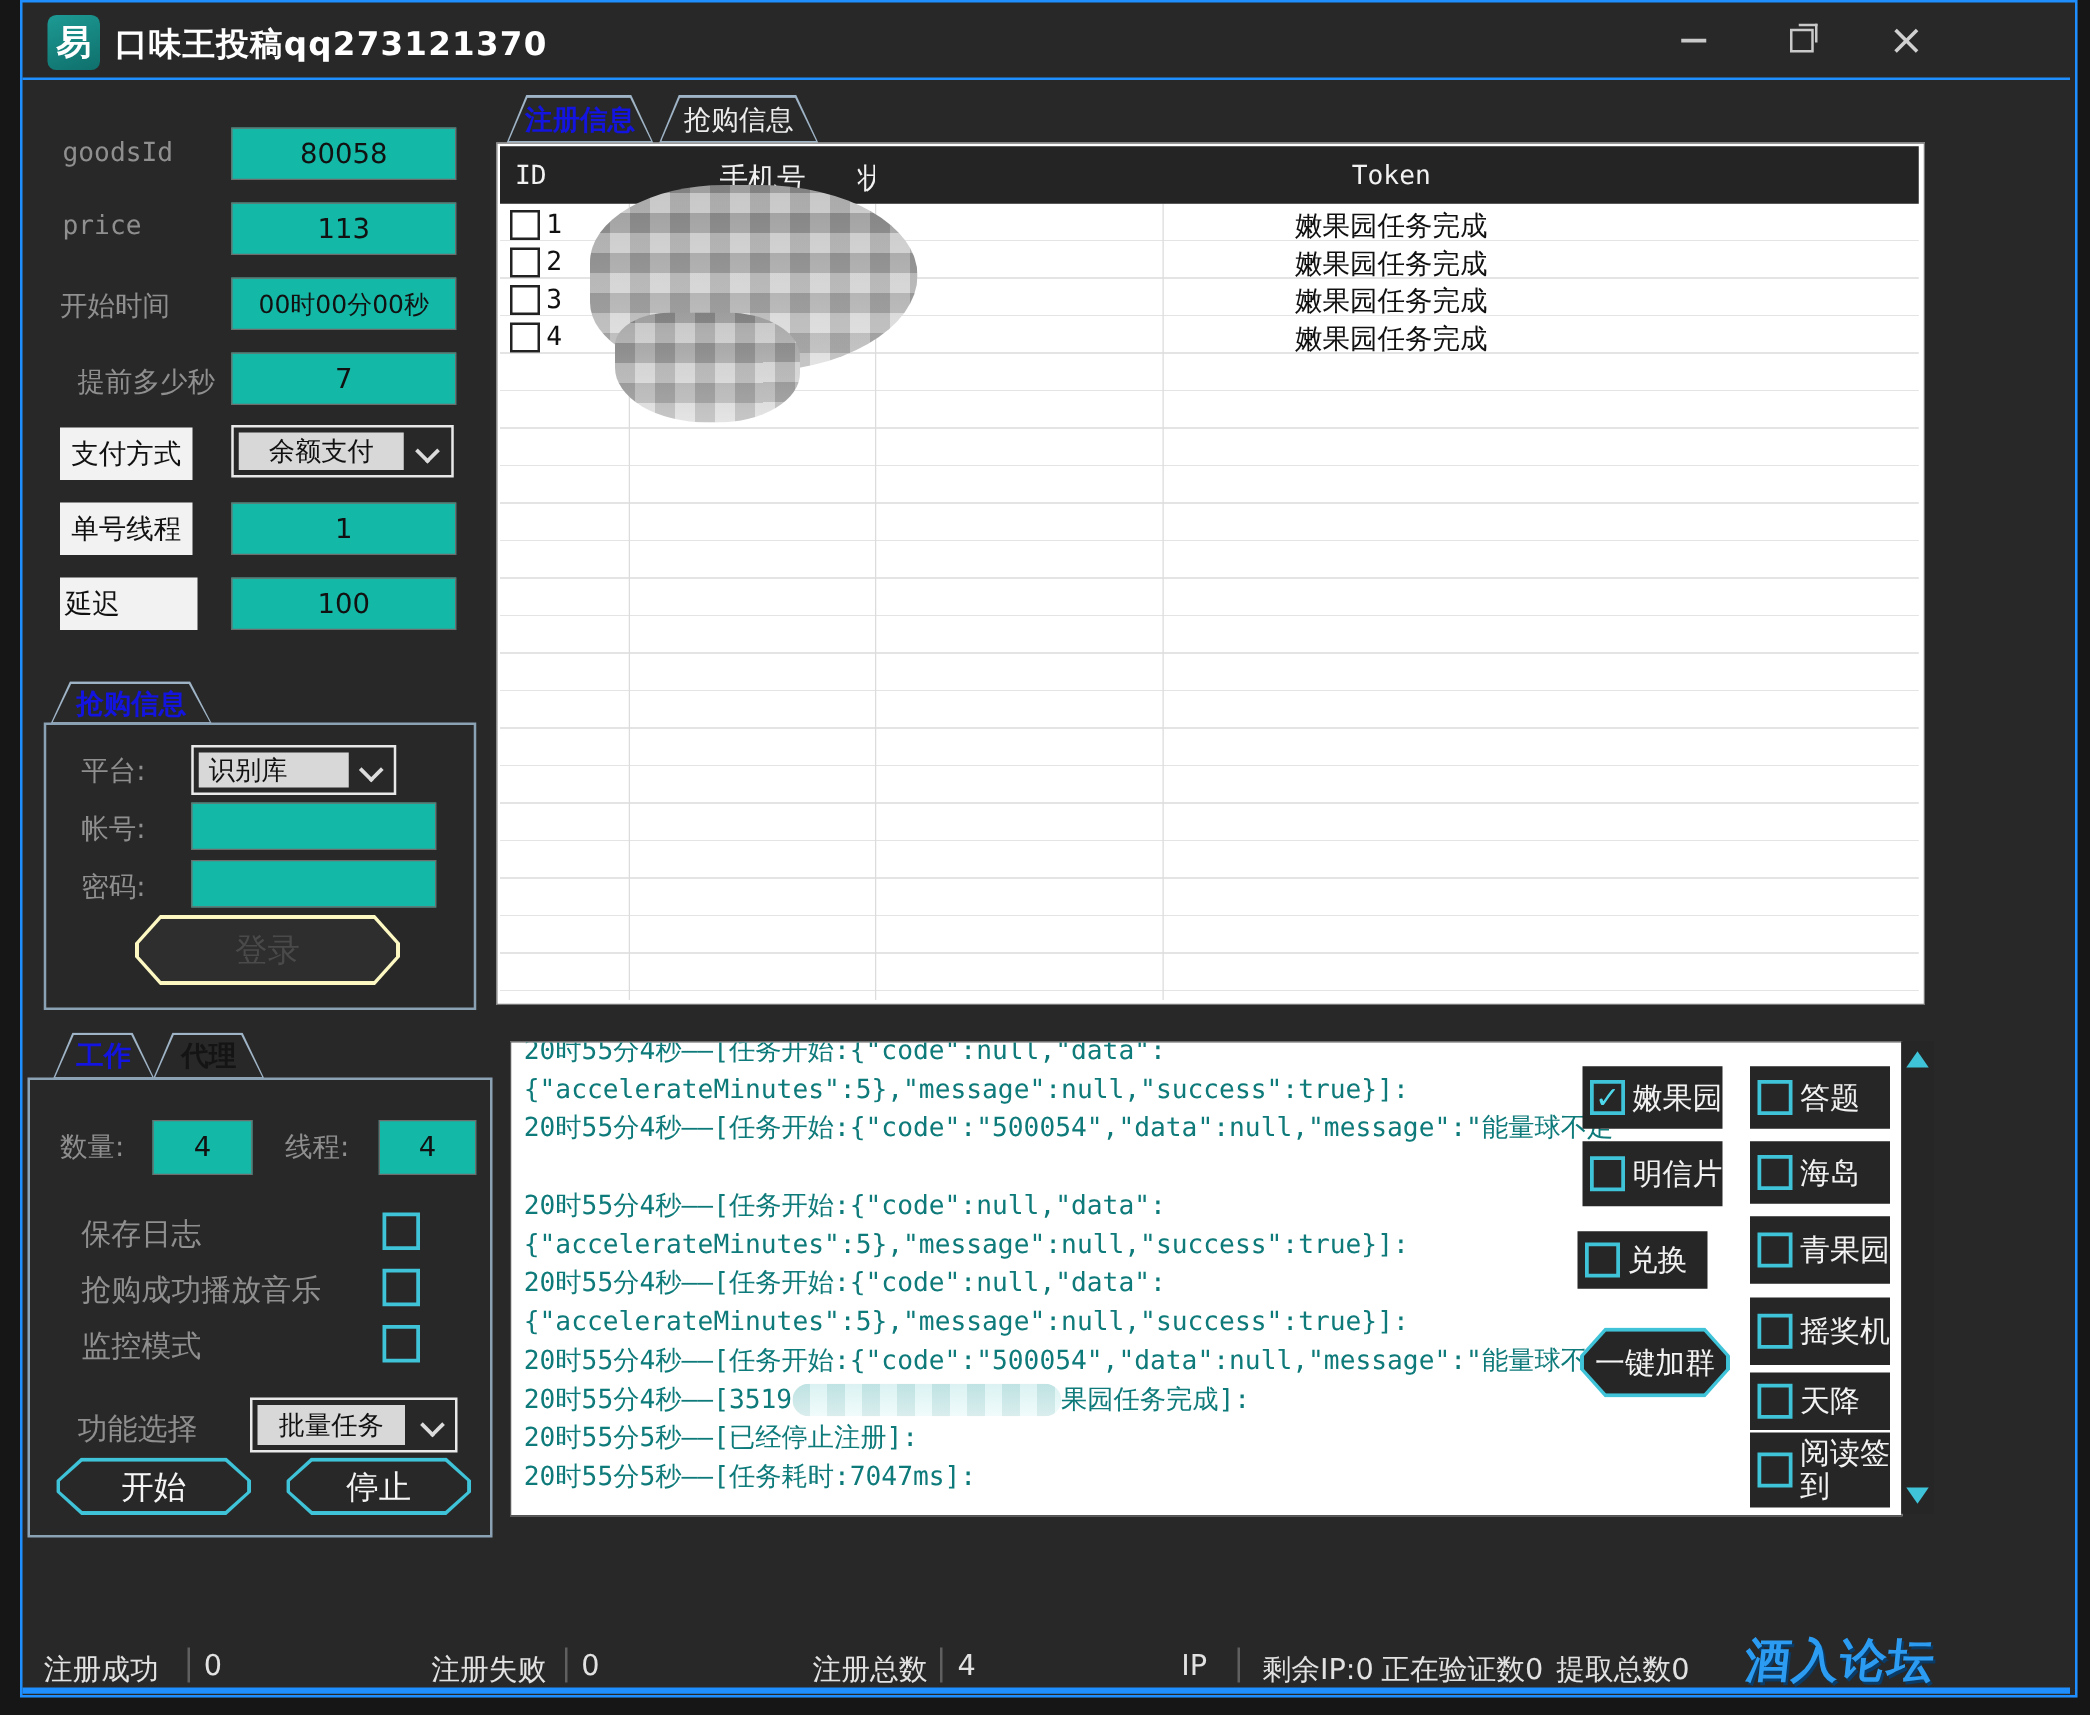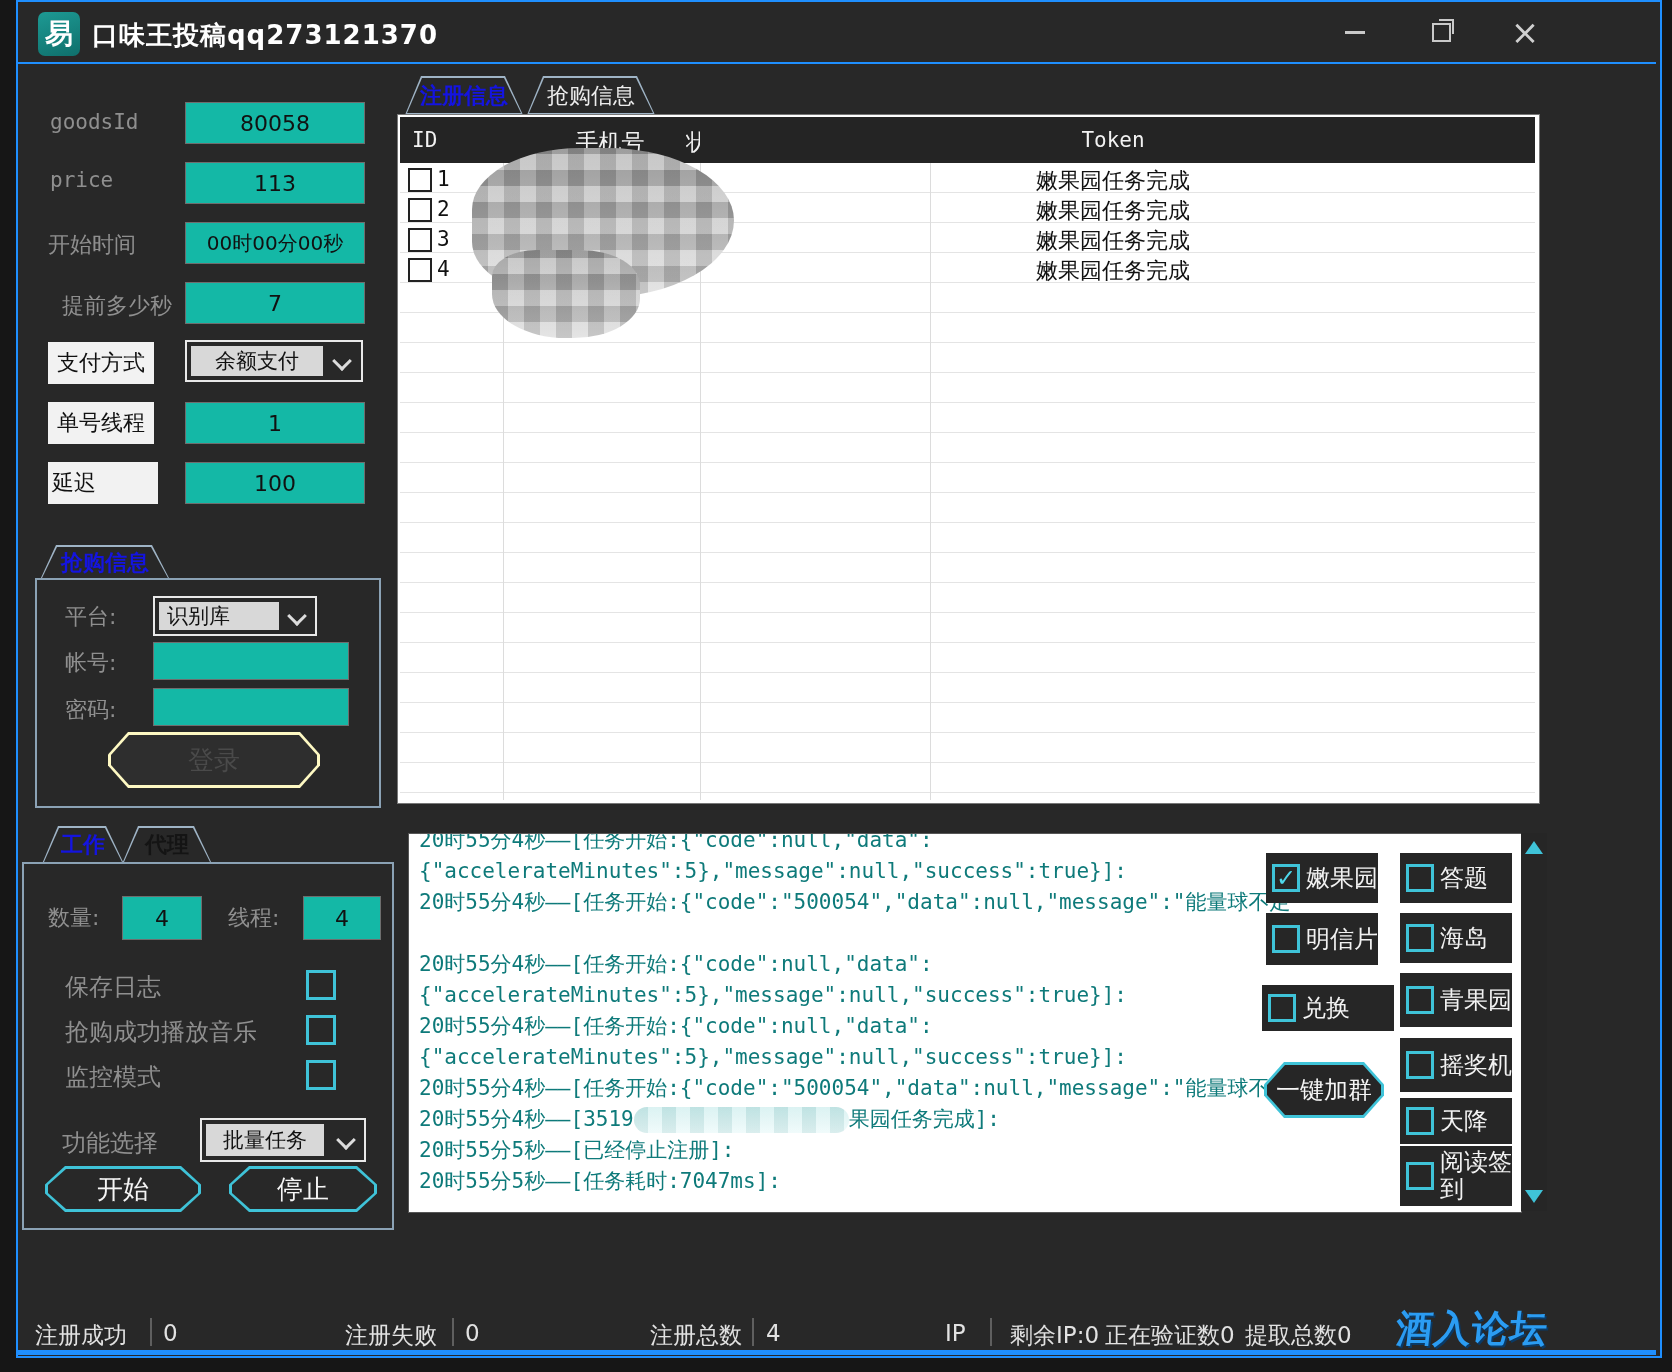--- a/index.html
+++ b/index.html
@@ -263,21 +263,21 @@
     <span class="optlabel">答题</span>
   </div>
   <div class="optpanel" style="left:1266px;top:913px;width:112px;height:52px;">
     <div class="cyanbox" style="position:relative;width:22px;height:22px;"></div>
     <span class="optlabel">明信片</span>
   </div>
   <div class="optpanel" style="left:1400px;top:913px;width:112px;height:50px;">
     <div class="cyanbox" style="position:relative;width:22px;height:22px;"></div>
     <span class="optlabel">海岛</span>
   </div>
-  <div class="optpanel" style="left:1262px;top:985px;width:132px;height:46px;">
+  <div class="optpanel" style="left:1262px;top:985px;width:104px;height:46px;">
     <div class="cyanbox" style="position:relative;width:22px;height:22px;"></div>
     <span class="optlabel">兑换</span>
   </div>
   <div class="optpanel" style="left:1400px;top:973px;width:112px;height:54px;">
     <div class="cyanbox" style="position:relative;width:22px;height:22px;"></div>
     <span class="optlabel">青果园</span>
   </div>
   <div class="optpanel" style="left:1400px;top:1038px;width:112px;height:54px;">
     <div class="cyanbox" style="position:relative;width:22px;height:22px;"></div>
     <span class="optlabel">摇奖机</span>

